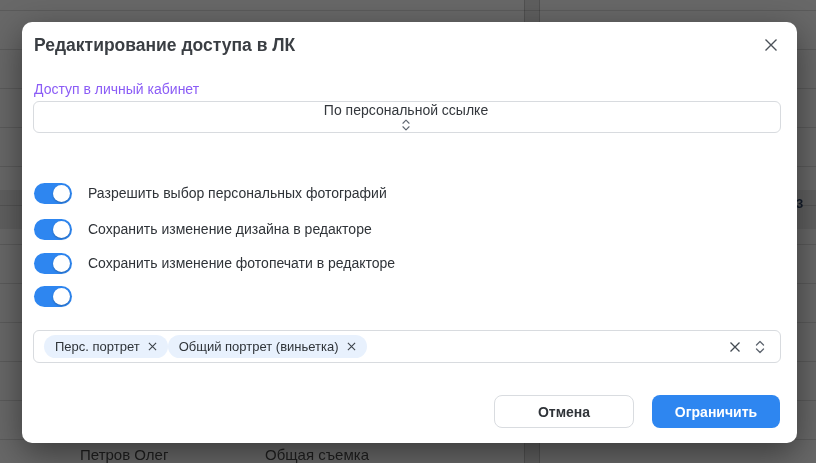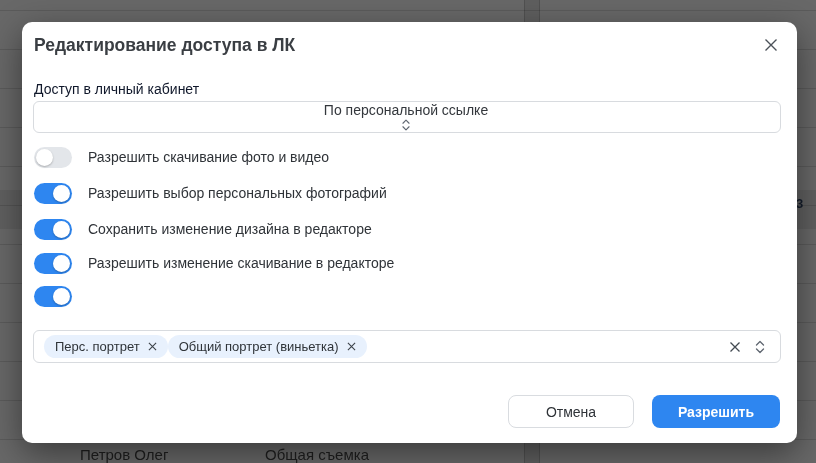--- a/index.html
+++ b/index.html
@@ -21,21 +21,21 @@
   .bg-shoot { left:265px; top:446px; }
   .bg-frag { left:796px; top:196px; font-size:13px; color:#141d2b; font-weight:bold; }
 
   
   .modal { position:absolute; left:22px; top:22px; width:775px; height:421px;
     background:#ffffff; border-radius:10px; box-shadow:0 10px 34px rgba(0,0,0,0.45); z-index:2; }
   .modal-title { position:absolute; left:12px; top:13px; font-size:17.5px; font-weight:bold; color:#3a3e43; }
   .close-btn { position:absolute; right:16px; top:13px; width:20px; height:20px; background:none; border:none;
     cursor:pointer; display:flex; align-items:center; justify-content:center; }
 
-  .field-label { position:absolute; left:12px; top:59px; font-size:14px; color:#0f172a; }
+  .field-label { position:absolute; left:12px; top:59px; font-size:14px; color:#8b5cf6; }
   .select-box { position:absolute; left:11px; top:79px; width:748px; height:32px;
     border:1px solid #d8dbdf; border-radius:6px; background:#fff;
     display:flex; align-items:center; padding:0 14px 0 12px; cursor:pointer;flex-direction:column; }
   .select-box .value { flex:1; font-size:14px; color:#33373c; }
 
   .trow { position:absolute; left:12px; height:22px; display:flex; align-items:center; }
   .trow .tlabel { margin-left:16px; font-size:14px; color:#2f3338; line-height:22px; }
   .toggle { position:relative; width:38px; height:21px; border-radius:11px; cursor:pointer; flex:0 0 auto; }
   .toggle .knob { position:absolute; top:2px; width:17px; height:17px; border-radius:50%;
     background:#fff; box-shadow:0 1px 2px rgba(0,0,0,0.25); }
@@ -48,21 +48,21 @@
     border:1px solid #d8dbdf; border-radius:6px; background:#fff;
     display:flex; align-items:center; padding:0 14px 0 10px; cursor:pointer; }
   .tags { display:flex; align-items:center; flex:1; }
   .tag { display:inline-flex; align-items:center; gap:8px; height:23px; padding:0 11px;
     background:#e8f1fd; border-radius:12px; font-size:13px; color:#2f3439; white-space:nowrap; }
   .tag .x { display:flex; align-items:center; cursor:pointer; }
   .ms-controls { display:flex; align-items:center; gap:13px; }
 
   .btn { position:absolute; bottom:15px; height:33px; border-radius:8px; font-size:14px;
     font-family:"Liberation Sans", sans-serif; cursor:pointer; }
-  .btn-cancel { right:163px; width:126px; background:#ffffff; border:1px solid #d9dce0; color:#2f3338; }
+  .btn-cancel { right:163px; width:140px; background:#ffffff; border:1px solid #d9dce0; color:#2f3338;font-weight:bold; }
   .btn-save { right:17px; width:128px; background:#2e86f0; border:none; color:#ffffff; font-weight:bold; }
 
   svg { display:block; }
 </style>
 </head>
 <body>
 
 <div class="stage">
 
   <div class="overlay-bg">
@@ -86,43 +86,37 @@
     <div class="field-label">Доступ в личный кабинет</div>
 
     <div class="select-box">
       <span class="value">По персональной ссылке</span>
       <svg width="12" height="16" viewBox="0 0 12 16">
         <path d="M2.5 6 L6 2.5 L9.5 6" stroke="#5f6670" stroke-width="1.3" fill="none" stroke-linecap="round" stroke-linejoin="round"></path>
         <path d="M2.5 10 L6 13.5 L9.5 10" stroke="#5f6670" stroke-width="1.3" fill="none" stroke-linecap="round" stroke-linejoin="round"></path>
       </svg>
     </div>
 
-    <div class="trow" style="top:124px">
-      <div class="toggle off">
-          <span class="knob"></span>
-        </div>
-      <span class="tlabel">Разрешить скачивание фото и видео</span>
-    </div>
     <div class="trow" style="top:160px">
       <div class="toggle on">
           <span class="knob"></span>
         </div>
       <span class="tlabel">Разрешить выбор персональных фотографий</span>
     </div>
     <div class="trow" style="top:196px">
       <div class="toggle on">
           <span class="knob"></span>
         </div>
       <span class="tlabel">Сохранить изменение дизайна в редакторе</span>
     </div>
     <div class="trow" style="top:230px">
       <div class="toggle on">
           <span class="knob"></span>
         </div>
-      <span class="tlabel">Разрешить изменение скачивание в редакторе</span>
+      <span class="tlabel">Сохранить изменение фотопечати в редакторе</span>
     </div>
     <div class="trow" style="top:263px">
       <div class="toggle on">
           <span class="knob"></span>
         </div>
     </div>
 
     <div class="mselect">
       <div class="tags">
         <span class="tag">
@@ -149,16 +143,16 @@
             </svg>
         </span>
         <svg width="12" height="16" viewBox="0 0 12 16">
           <path d="M2.5 6 L6 2.5 L9.5 6" stroke="#5f6670" stroke-width="1.3" fill="none" stroke-linecap="round" stroke-linejoin="round"></path>
           <path d="M2.5 10 L6 13.5 L9.5 10" stroke="#5f6670" stroke-width="1.3" fill="none" stroke-linecap="round" stroke-linejoin="round"></path>
         </svg>
       </div>
     </div>
 
     <button class="btn btn-cancel">Отмена</button>
-    <button class="btn btn-save">Разрешить</button>
+    <button class="btn btn-save">Ограничить</button>
 
   </div>
 </div>
 
 </body></html>

